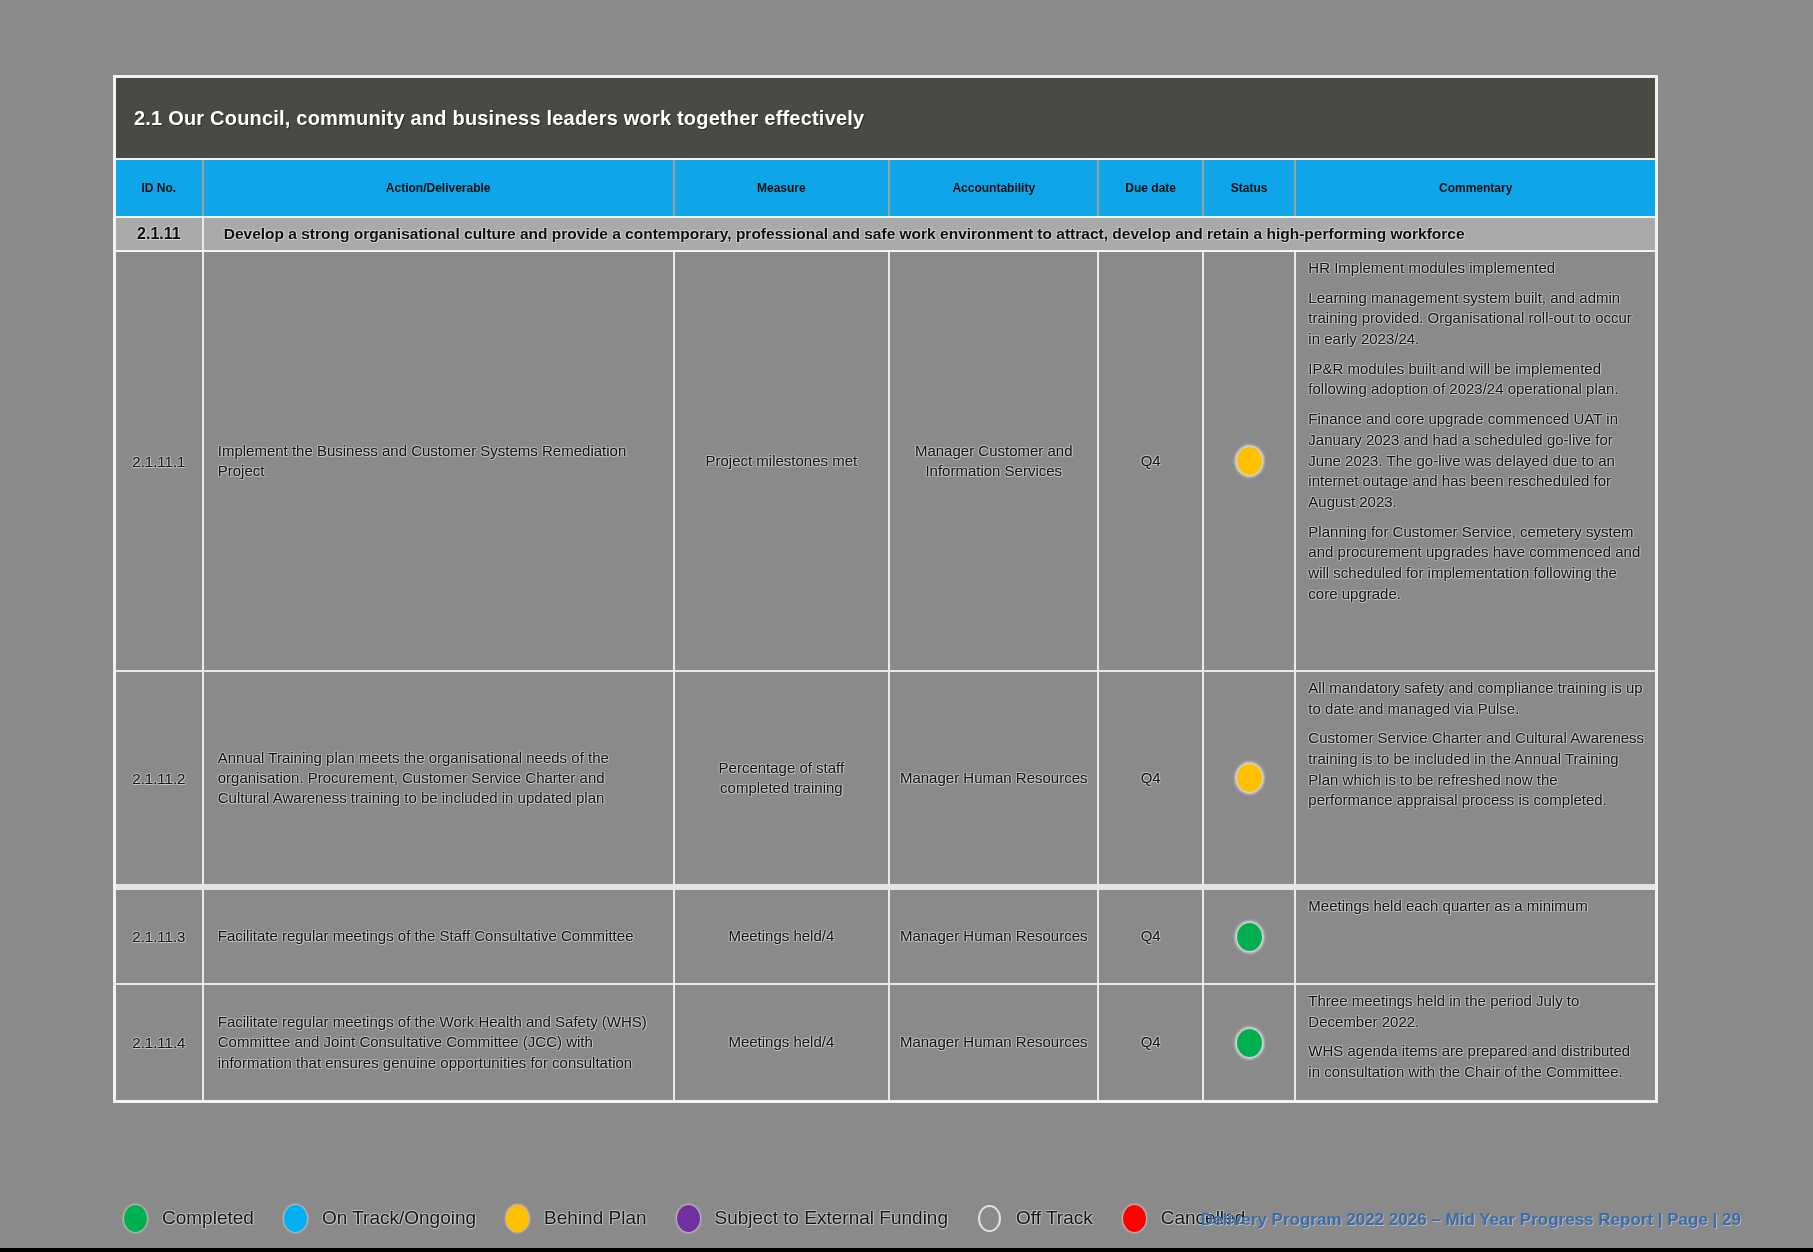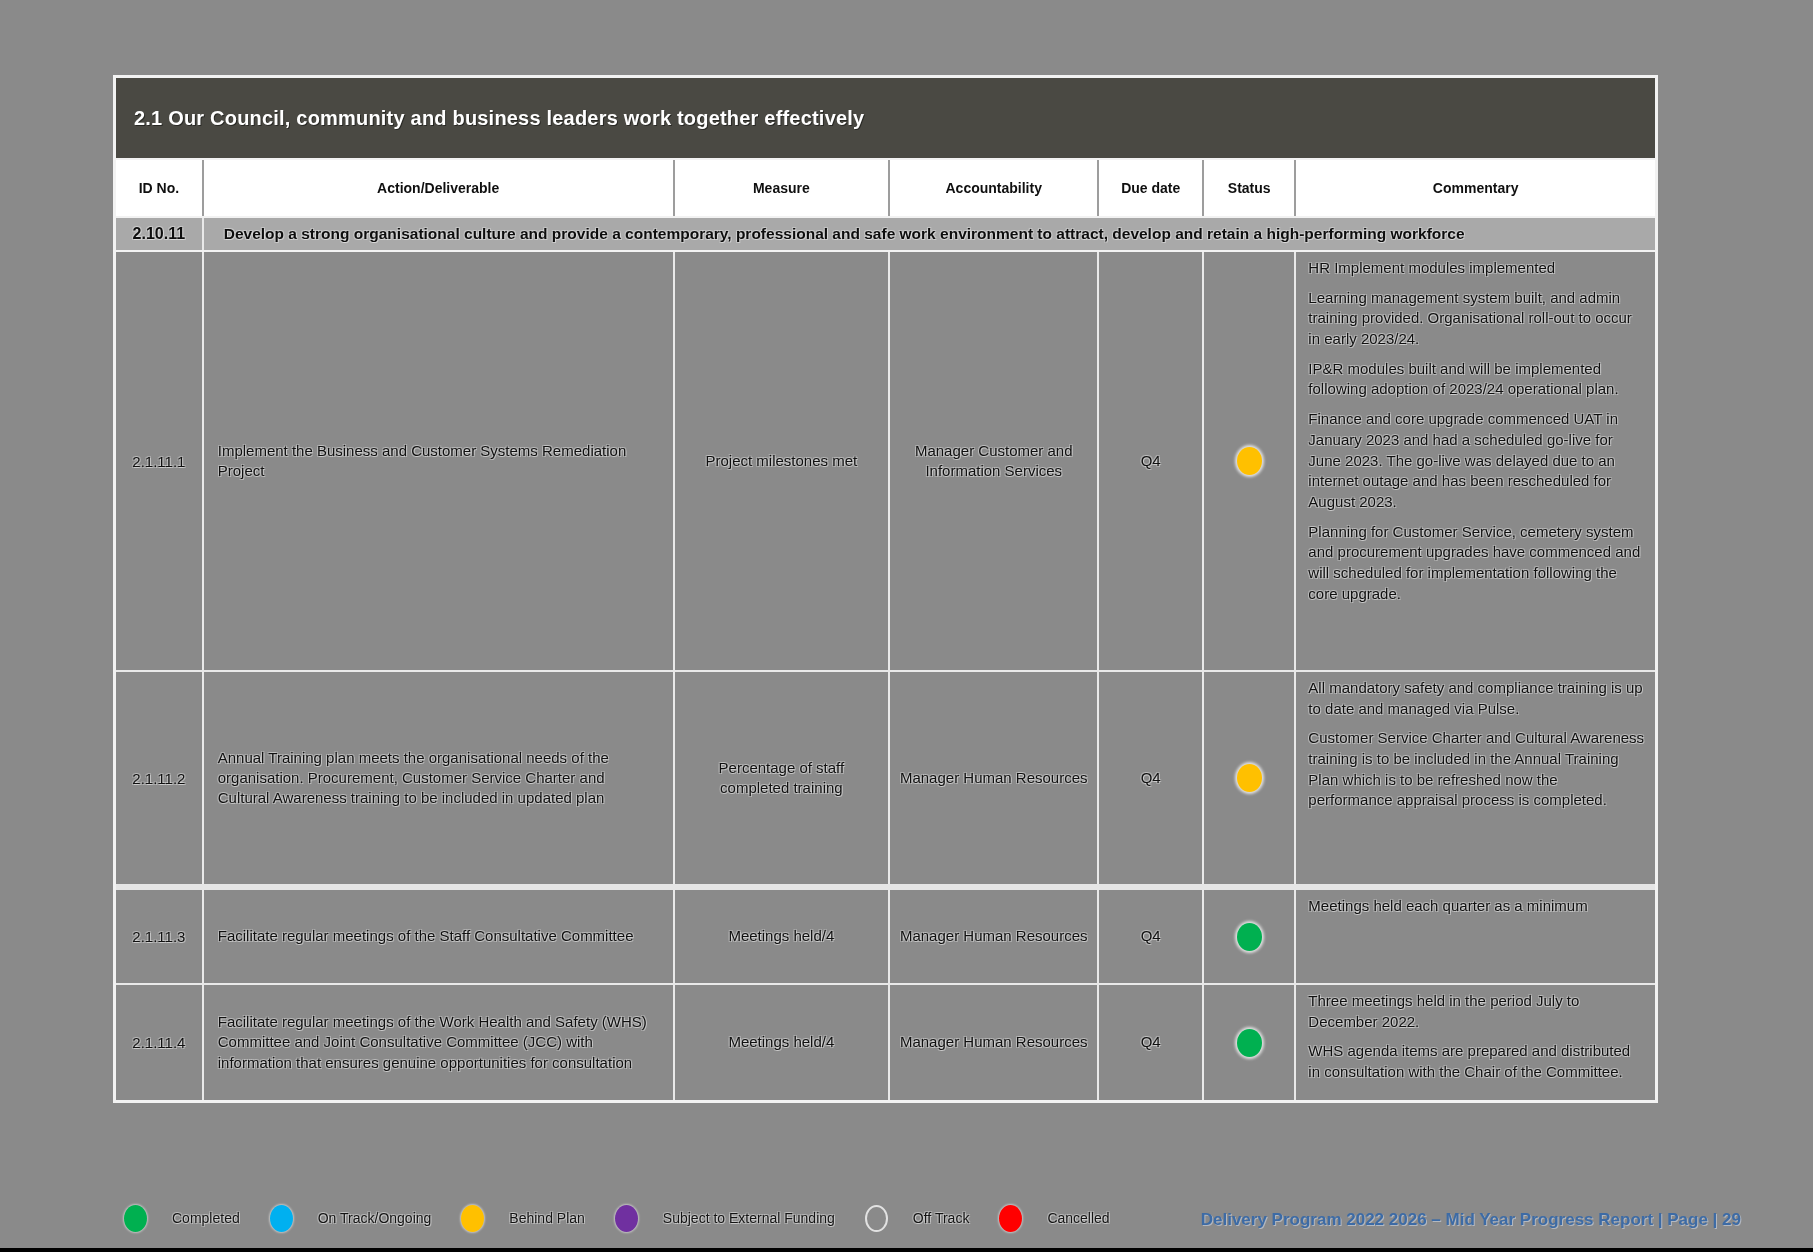--- a/index.html
+++ b/index.html
@@ -43,23 +43,23 @@
   .c.w-id{width:5.7%;}
   .c.w-action{width:30.6%;}
   .c.w-measure{width:14.0%;}
   .c.w-acc{width:13.6%;}
   .c.w-due{width:6.8%;}
   .c.w-status{width:6.0%;}
   .c.w-comm{width:23.3%;}
 
   .thead{
     height:58px;
-    background:#ffffff;
+    background:#0ea5e9;
     border-bottom:2px solid #f2f2f2;
-    font-weight:bold;font-size:14px;color:#0f0f0f;
+    font-weight:bold;font-size:12px;color:#0f0f0f;
   }
   .thead .c{
     display:flex;align-items:center;justify-content:center;
     text-align:center;
     border-right:2px solid #9d9d9d;
   }
   .thead .c:last-child{border-right:none;}
 
   .group-row{
     height:34px;
@@ -123,21 +123,21 @@
   .ldot{
     display:inline-block;width:23px;height:27px;border-radius:50%;
     box-shadow:0 0 2px 1px rgba(255,255,255,0.5);
     box-sizing:border-box;
   }
   .ldot.hollow{
     background:transparent !important;
     border:2px solid #e2e2e2;
     box-shadow:none;
   }
-  .legend-label{font-size:14px;color:#141414;margin-left:10px;}
+  .legend-label{font-size:19px;color:#141414;}
 
   
   .footer-ref{
     position:absolute;top:1210px;right:72px;
     font-size:17px;font-weight:bold;color:#3d6ba5;
     text-shadow:1px 1px 0 rgba(220,230,245,0.5);
   }
   .bottom-strip{
     position:absolute;left:0;bottom:0;width:100%;height:4px;background:#000;
   }
@@ -155,21 +155,21 @@
       <div class="c w-id">ID No.</div>
       <div class="c w-action">Action/Deliverable</div>
       <div class="c w-measure">Measure</div>
       <div class="c w-acc">Accountability</div>
       <div class="c w-due">Due date</div>
       <div class="c w-status">Status</div>
       <div class="c w-comm">Commentary</div>
     </div>
 
     <div class="trow group-row">
-      <div class="c w-id g-id emboss">2.10.11</div>
+      <div class="c w-id g-id emboss">2.1.11</div>
       <div class="c g-text emboss">Develop a strong organisational culture and provide a contemporary, professional and safe work environment to attract, develop and retain a high-performing workforce</div>
     </div>
 
     <div class="trow body-row r1">
       <div class="c w-id cell-id emboss">2.1.11.1</div>
       <div class="c w-action cell-action emboss">Implement the Business and Customer Systems Remediation Project</div>
       <div class="c w-measure cell-measure emboss">Project milestones met</div>
       <div class="c w-acc cell-acc emboss">Manager Customer and Information Services</div>
       <div class="c w-due cell-due emboss">Q4</div>
       <div class="c w-status cell-status">

